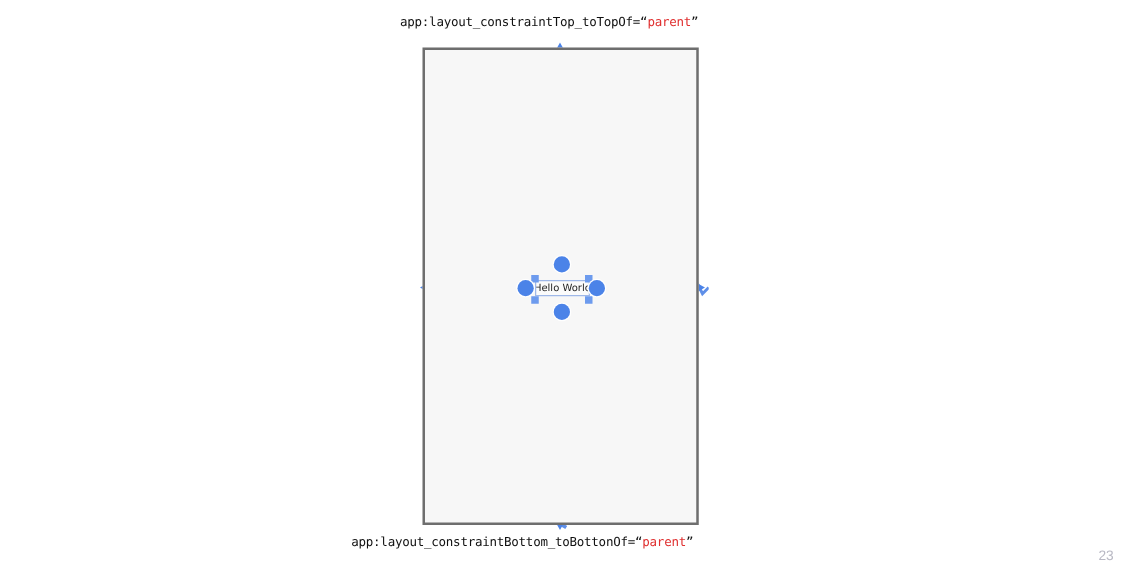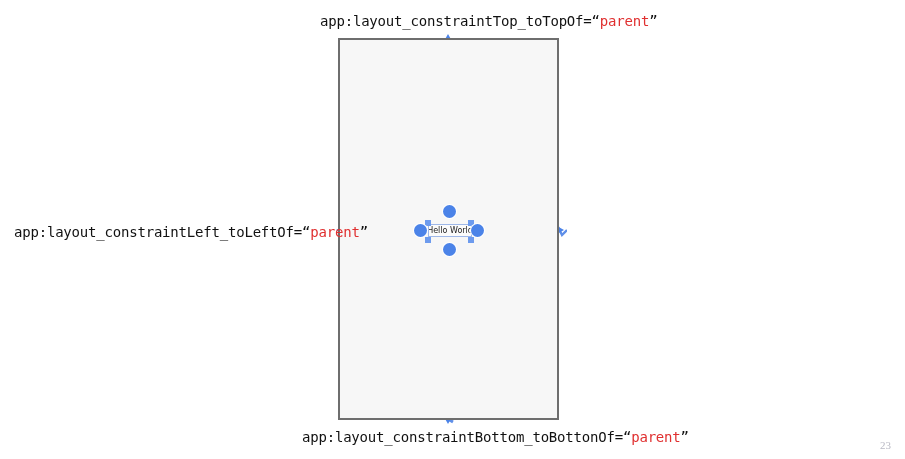--- a/index.html
+++ b/index.html
@@ -9,32 +9,32 @@
     font-family:"DejaVu Sans Mono",monospace;
     overflow:hidden;
     position:relative;
   }
   .slide{position:absolute;inset:0;}
 
   
   .anno{
     position:absolute;
     font-family:"DejaVu Sans Mono",monospace;
-    font-size:14px;
+    font-size:10px;
     color:#111111;
     white-space:nowrap;
     letter-spacing:-0.2px;
   }
   .anno .val{color:#e03030;}
   .anno .q{color:#111111;}
 
   #anno-top{left:320px;top:13px;}
   #anno-left{left:14px;top:224px;}
   #anno-right{left:566px;top:224px;}
-  #anno-bottom{left:281px;top:429px;margin-left:21px;}
+  #anno-bottom{left:281px;top:429px;}
 
   
   .device{
     position:absolute;
     left:338px;top:38px;
     width:221px;height:382px;
     background:#f7f7f7;
     border:2px solid #6e6e6e;
     box-sizing:border-box;
   }
@@ -84,21 +84,21 @@
   }
   #handle-tl{left:425px;top:220px;}
   #handle-tr{left:468px;top:220px;}
   #handle-bl{left:425px;top:237px;}
   #handle-br{left:468px;top:237px;}
 
   
   .page-num{
     position:absolute;
     right:14px;bottom:8px;
-    font-family:Liberation Serif, serif;
+    font-family:Liberation Sans, sans-serif;
     font-size:11px;
     color:#b9b9c4;
   }
 </style>
 </head>
 <body>
 
 <div class="slide">
 
   <div class="conn" id="conn-v">
@@ -144,20 +144,19 @@
   <div class="handle" id="handle-bl"></div>
   <div class="handle" id="handle-br"></div>
 
   <div class="anchor" id="anchor-left"></div>
   <div class="anchor" id="anchor-right"></div>
   <div class="anchor" id="anchor-top"></div>
   <div class="anchor" id="anchor-bottom"></div>
 
   <div class="anno" id="anno-top"><span>app:layout_constraintTop_toTopOf</span><span class="q">=“</span><span class="val">parent</span><span class="q">”</span></div>
 
-  <div class="anno" id="anno-left"><span>app:layout_constraintLeft_toLeftOf</span><span class="q">=“</span><span class="val">parent</span><span class="q">”</span></div>
 
 
   <div class="anno" id="anno-bottom"><span>app:layout_constraintBottom_toBottonOf</span><span class="q">=“</span><span class="val">parent</span><span class="q">”</span></div>
 
   <div class="page-num">23</div>
 
 </div>
 
 </body></html>

